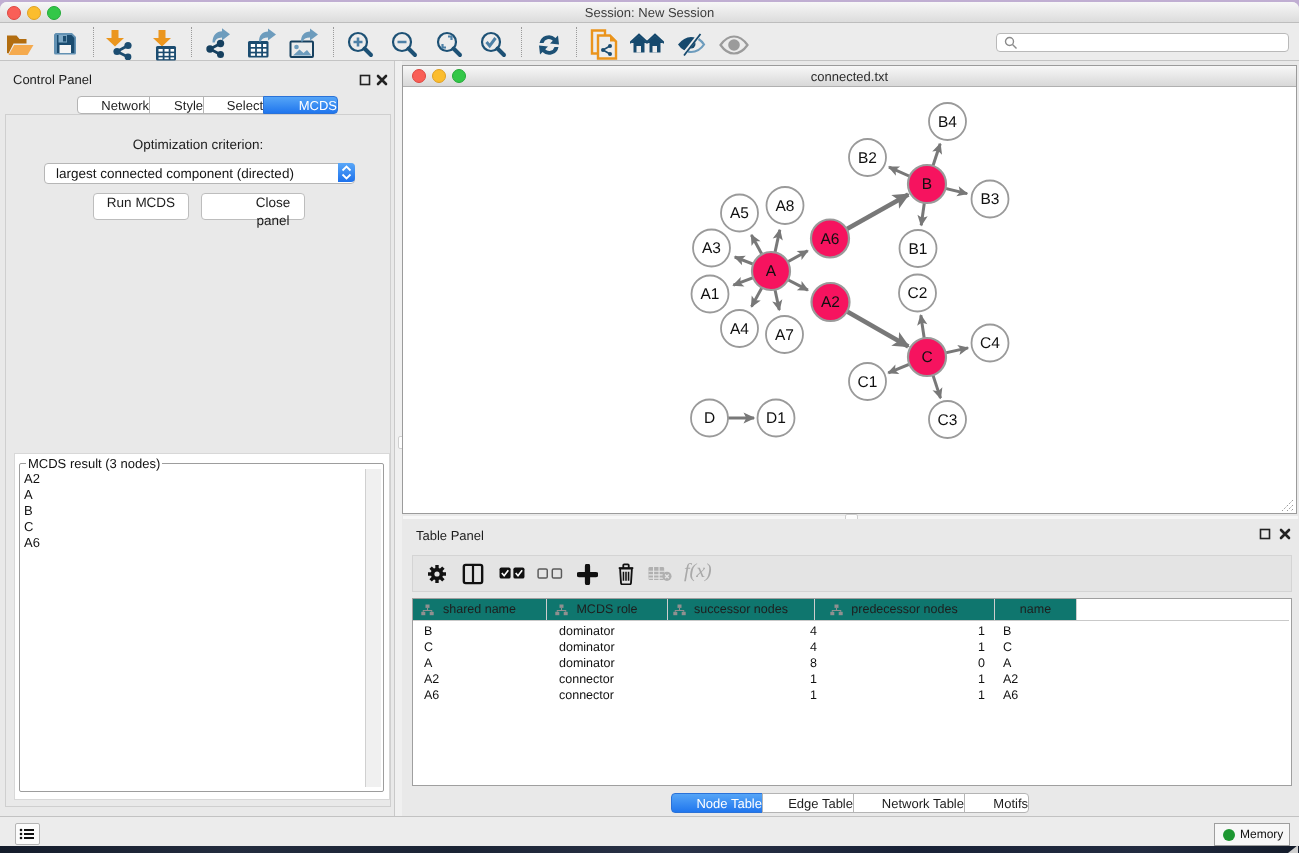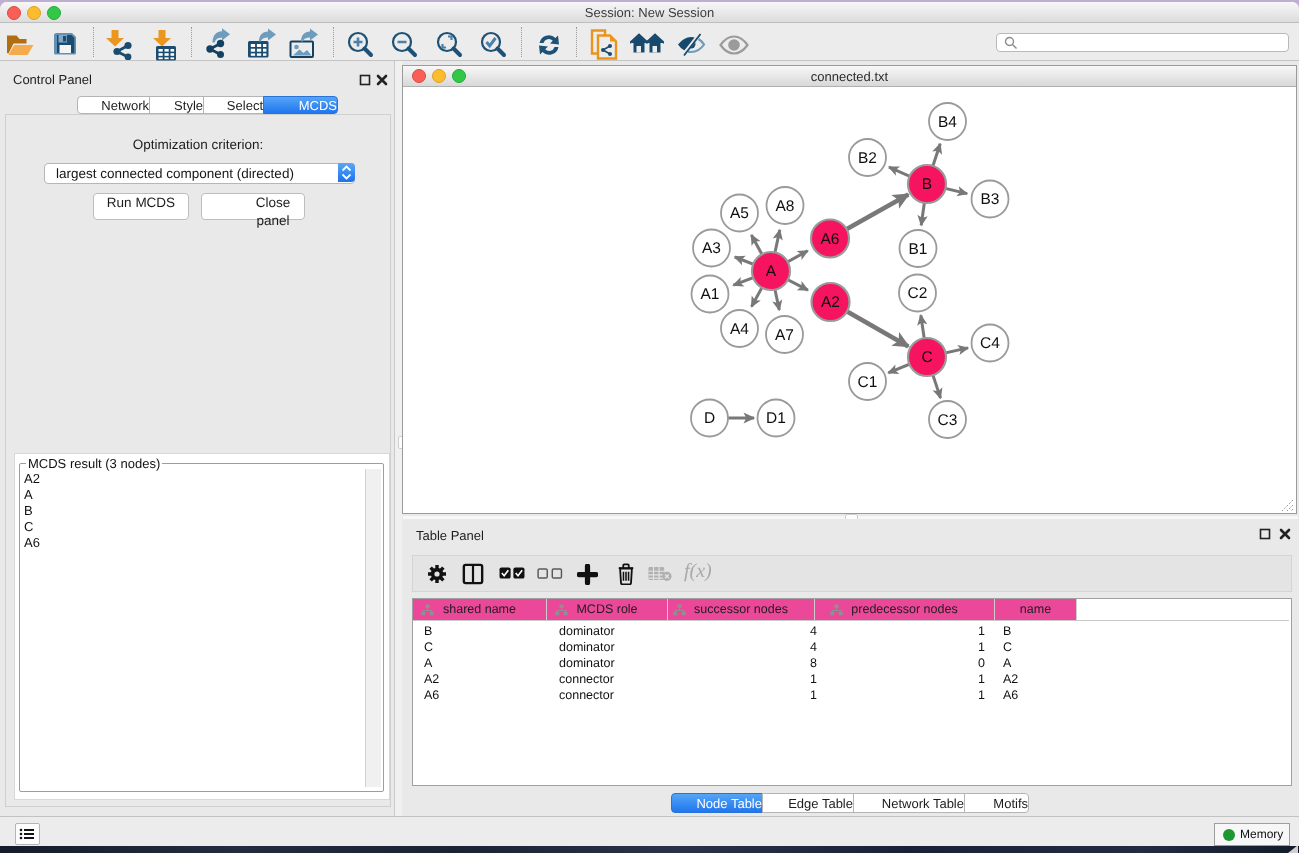--- a/index.html
+++ b/index.html
@@ -63,21 +63,21 @@
 #nettitle .t2{left:29px;background:#fbbd2e;border:0.5px solid #dfa023;}
 #nettitle .t3{left:49px;background:#33c748;border:0.5px solid #24a939;}
 #nettitle .ttl{position:absolute;width:100%;text-align:center;top:3px;font-size:13px;color:#2c2c2c;}
 #netcanvas{position:absolute;left:1px;top:21px;width:891px;height:426px;background:#fff;}
 #nettitle .tl{top:3.5px;}
 
 #tpanel{position:absolute;left:403px;top:517px;width:896px;height:297px;background:#e9e9e9;}
 #tpanel .hdr{position:absolute;left:13px;top:9px;font-size:13px;color:#1d1d1d;}
 #ttoolbar{position:absolute;left:9px;top:36px;width:878px;height:35px;background:#e4e4e4;border:1px solid #d4d4d4;}
 #ttable{position:absolute;left:9px;top:79px;width:878px;height:186px;background:#fff;border:1px solid #9f9f9f;}
-.thead{position:absolute;left:0;top:0;height:22px;background:#ec4899;border-bottom:1px solid #c9c9c9;box-sizing:border-box;}
+.thead{position:absolute;left:0;top:0;height:22px;background:#0f766e;border-bottom:1px solid #c9c9c9;box-sizing:border-box;}
 .thead .hicon{position:absolute;top:5px;}
 .thead .cell{position:absolute;top:0;height:21px;border-right:1px solid #cdcdcd;box-sizing:border-box;
   font-size:12.5px;color:#1e1e1e;text-align:center;line-height:21px;}
 .trow{position:absolute;font-size:12.5px;color:#111;height:16px;line-height:16px;}
 </style>
 </head>
 <body>
 <div id="appwin">
  <div id="titlebar">
   <div class="tl t1"></div>

